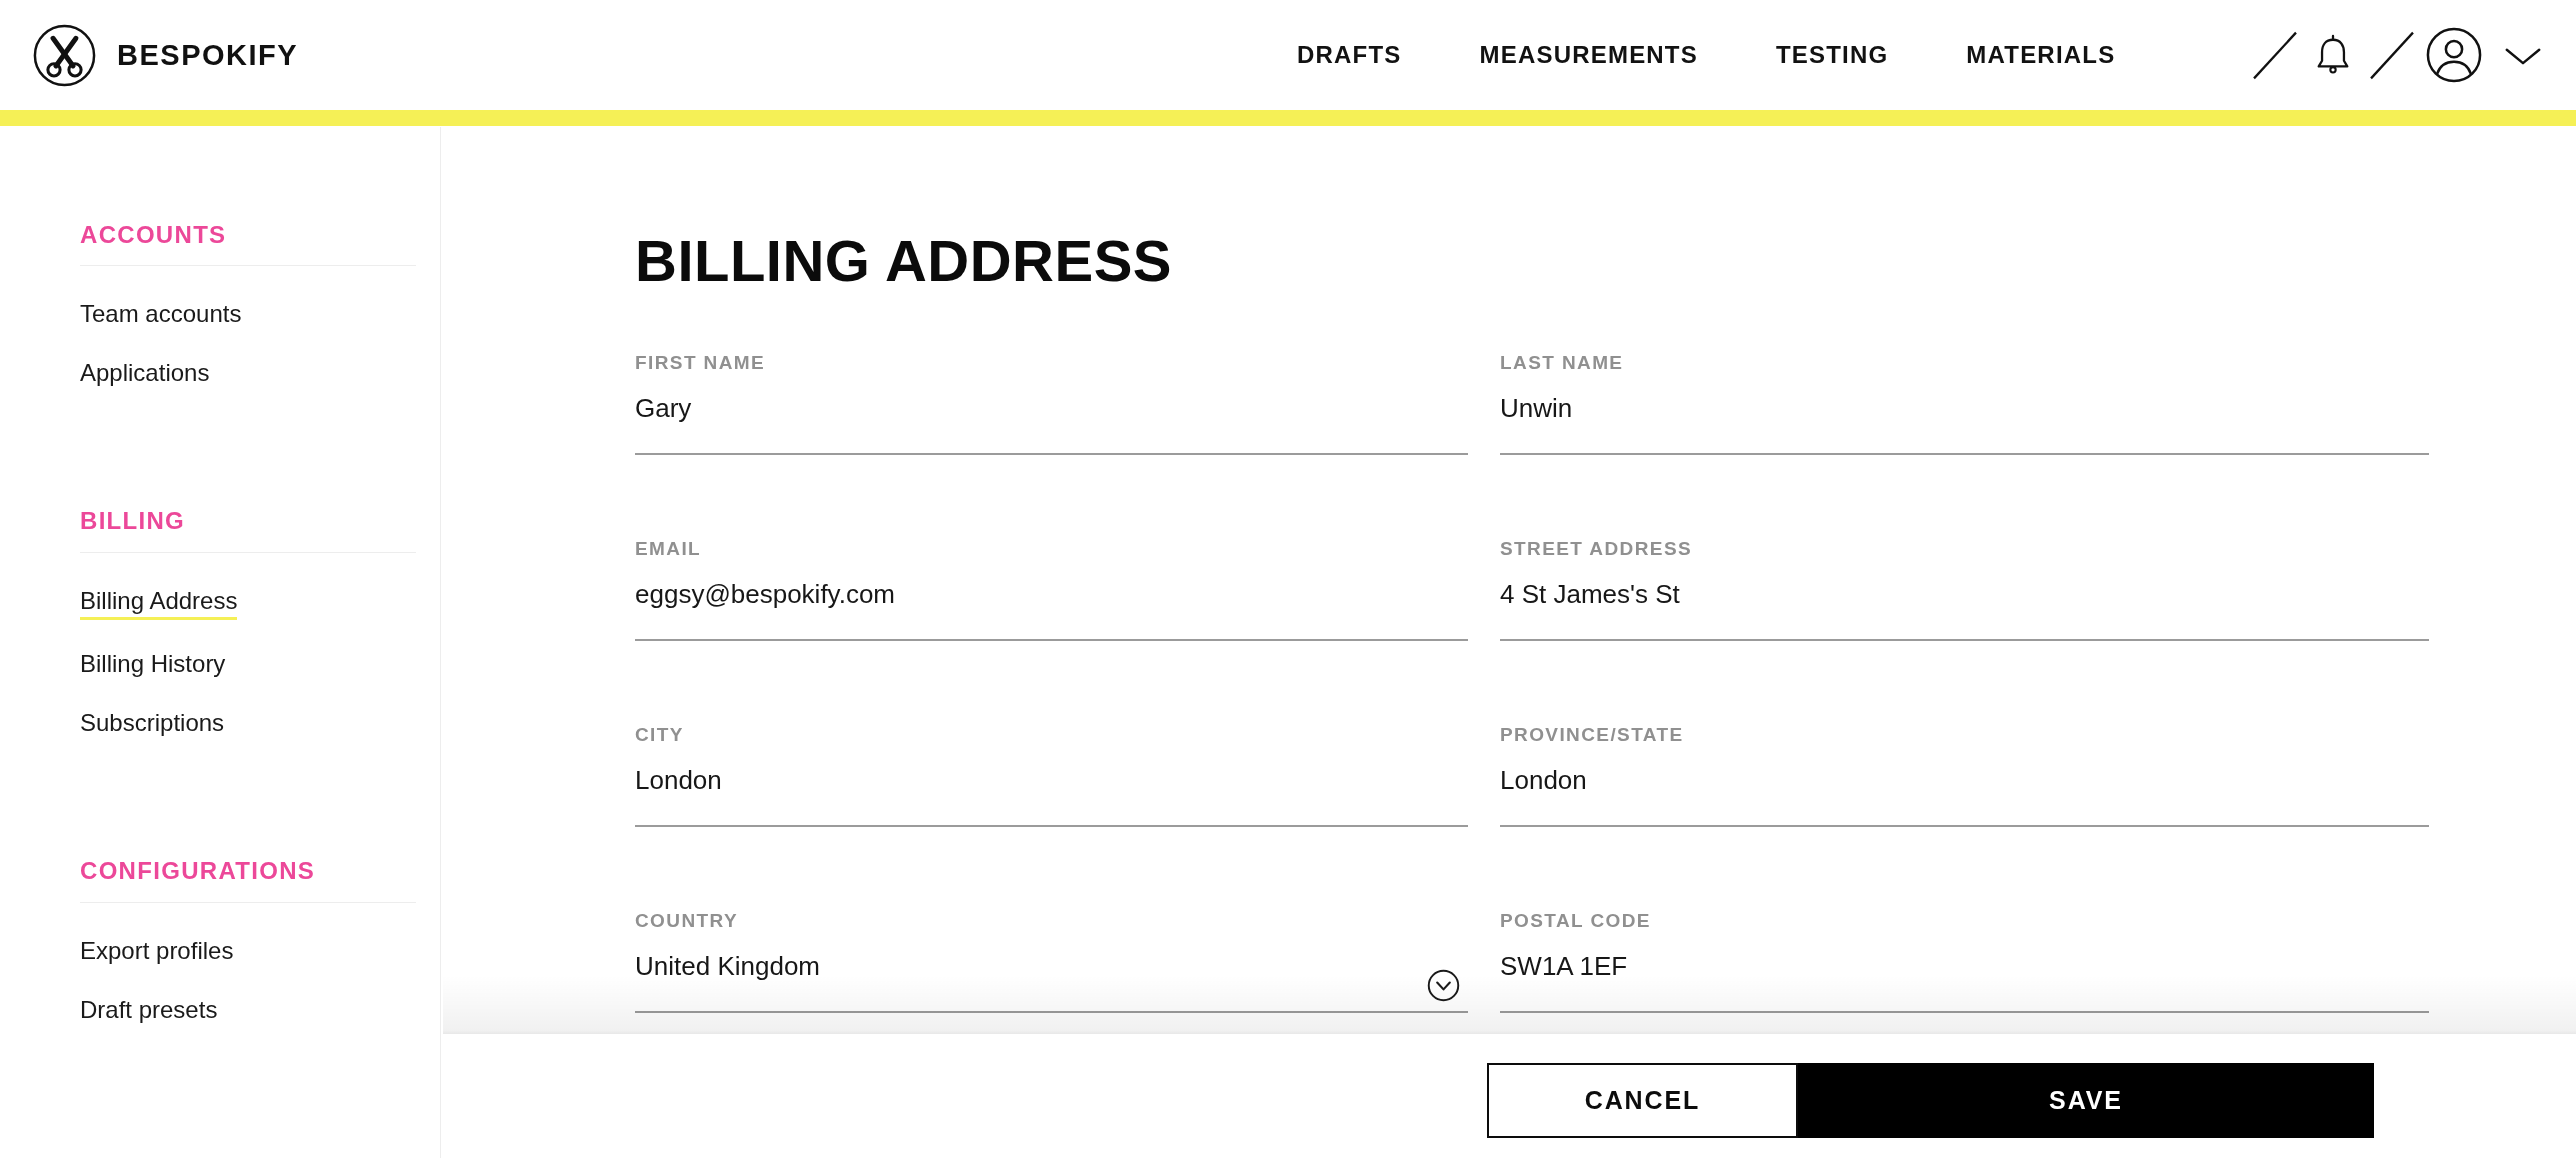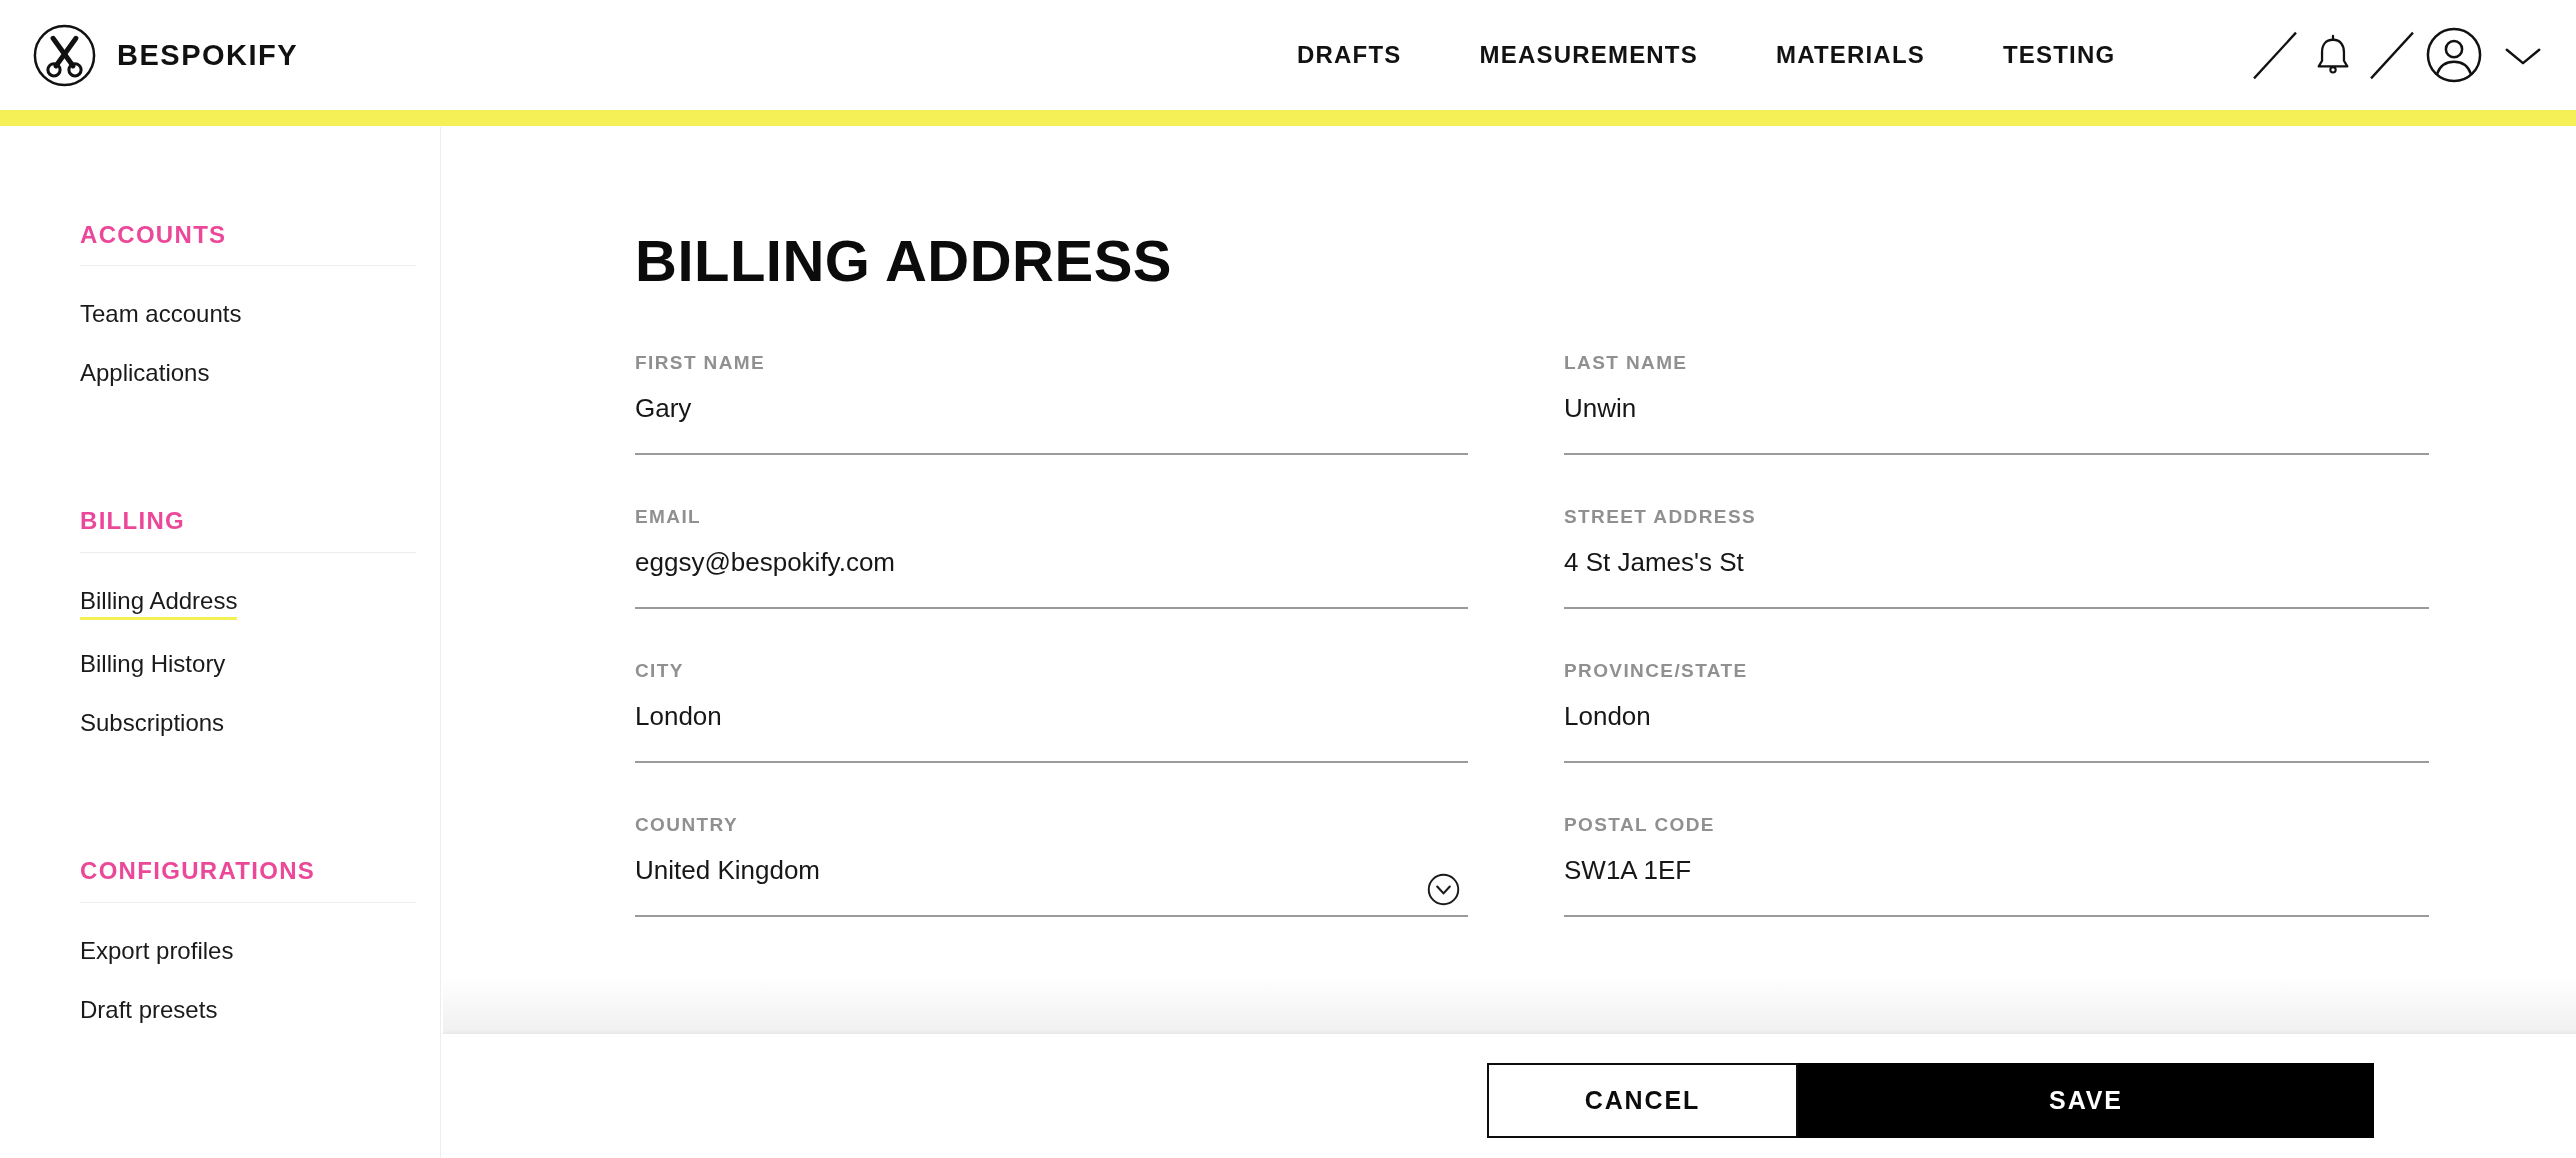--- a/index.html
+++ b/index.html
@@ -177,20 +177,21 @@
 
   .formgrid {
     position: absolute;
     top: 225px;
     left: 192px;
     width: 1794px;
     display: grid;
     grid-template-columns: 833px 1fr;
     column-gap: 96px;
     row-gap: 0;
+    gap: 32px;
   }
 
   .field {
     position: relative;
     height: 154px;
   }
   .field-label {
     font-size: 19px;
     font-weight: 700;
     letter-spacing: 1.4px;
@@ -292,22 +293,22 @@
         </g>
         <circle cx="22" cy="48" r="6.4" fill="none" stroke="#111" stroke-width="3.2"></circle>
         <circle cx="44" cy="48" r="6.4" fill="none" stroke="#111" stroke-width="3.2"></circle>
       </svg>
       <span class="brand-name">BESPOKIFY</span>
     </div>
 
     <nav class="topnav">
       <span class="navitem">DRAFTS</span>
       <span class="navitem">MEASUREMENTS</span>
+      <span class="navitem">TESTING</span>
       <span class="navitem">MATERIALS</span>
-      <span class="navitem">TESTING</span>
     </nav>
 
     <div class="topright">
       <svg class="slash" viewBox="0 0 56 64">
         <line x1="6" y1="56" x2="50" y2="8" stroke="#111" stroke-width="2.4"></line>
       </svg>
 
       <div class="bell-btn">
         <svg width="40" height="44" viewBox="0 0 42 46">
           <path d="M21 7 C13 7 9.5 13 9.5 20 L9.5 29 L6 35 L36 35 L32.5 29 L32.5 20 C32.5 13 29 7 21 7 Z" fill="none" stroke="#111" stroke-width="2.4" stroke-linejoin="round"></path>

